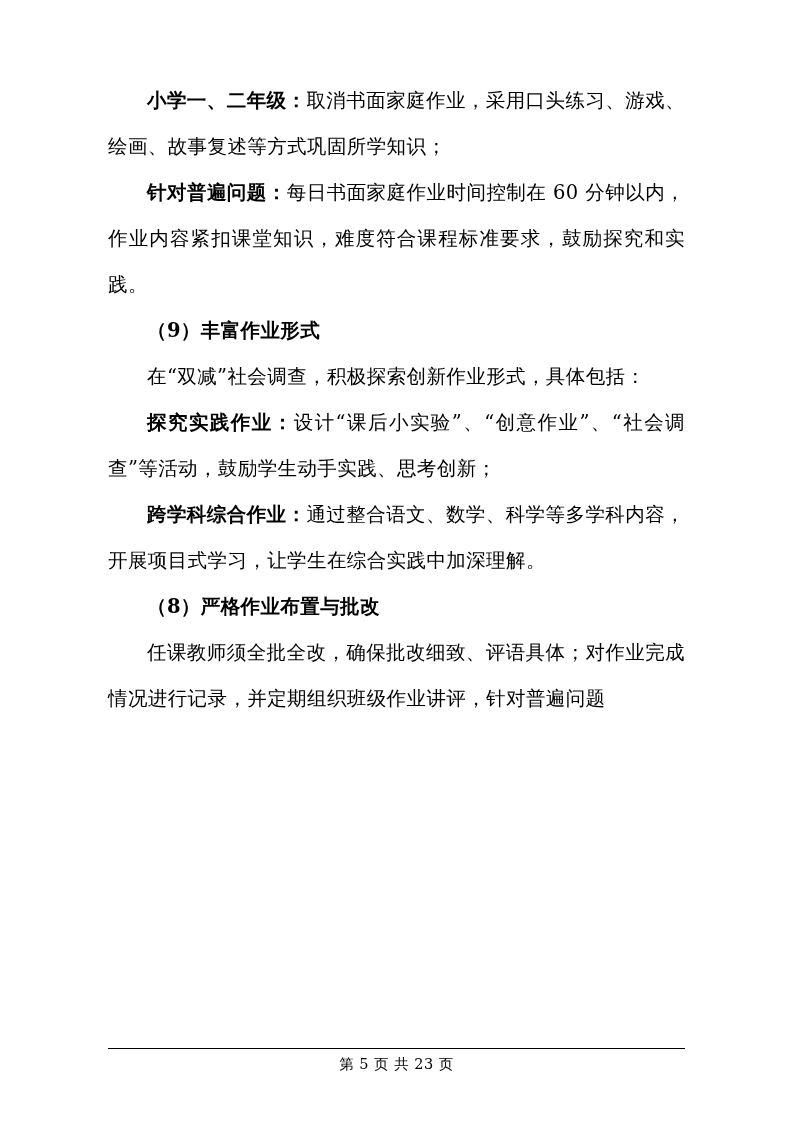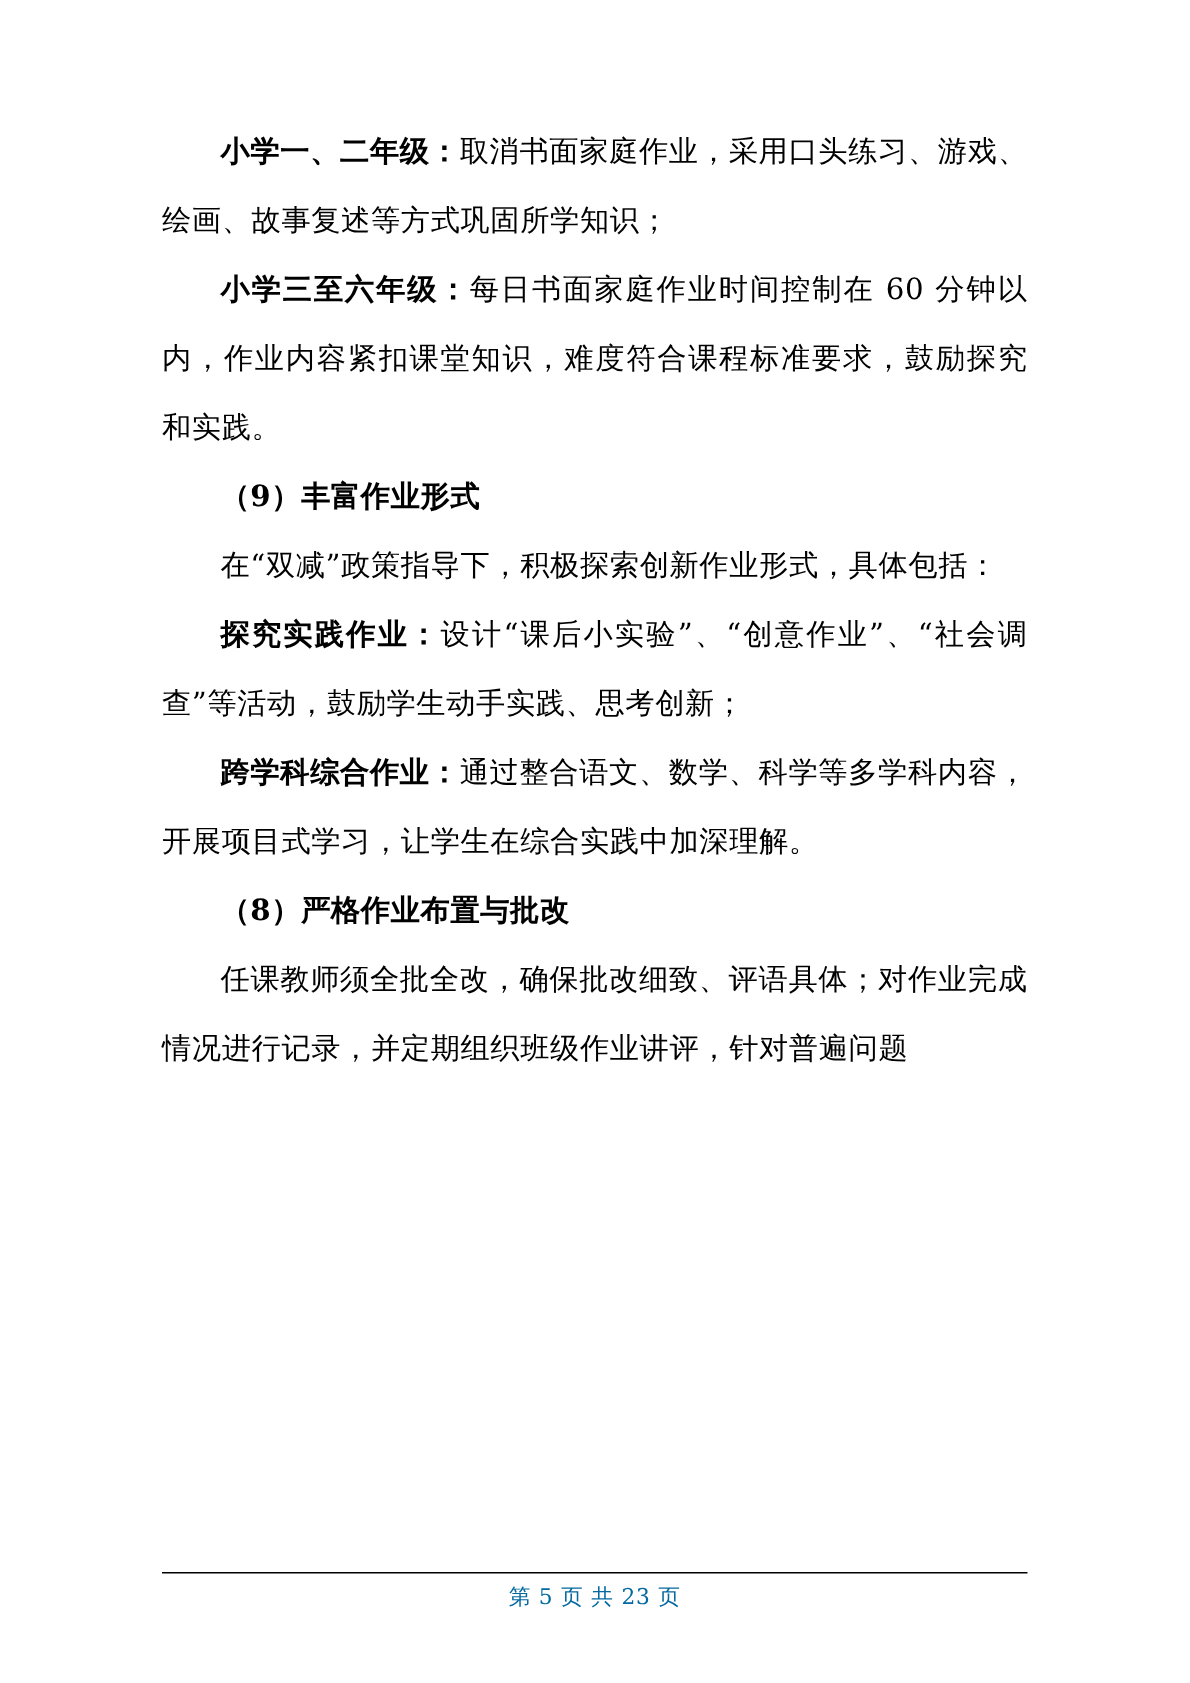--- a/index.html
+++ b/index.html
@@ -45,44 +45,44 @@
     font-weight: bold;
   }
   .footer {
     position: absolute;
     left: 108px;
     right: 108px;
     bottom: 48px;
     text-align: center;
     font-size: 14.5px;
     letter-spacing: 0.5px;
-    color: #0369a1;
+    color: #000000;
   }
   .footer .rule {
     border-top: 1px solid #000;
     margin-bottom: 6px;
   }
   .footer-inner {
     display: inline-block;
   }
 </style>
 </head>
 <body>
 
 <div class="page">
 
   <div class="body-text">
 
     <p class="para"><span class="lead">小学一、二年级：</span><span>取消书面家庭作业，采用口头练习、游戏、绘画、故事复述等方式巩固所学知识；</span></p>
 
-    <p class="para"><span class="lead">小学三至六年级：</span><span>每日书面家庭作业时间控制在 60 分钟以内，作业内容紧扣课堂知识，难度符合课程标准要求，鼓励探究和实践。</span></p>
+    <p class="para"><span class="lead">针对普遍问题：</span><span>每日书面家庭作业时间控制在 60 分钟以内，作业内容紧扣课堂知识，难度符合课程标准要求，鼓励探究和实践。</span></p>
 
     <p class="para heading"><span>（9）丰富作业形式</span></p>
 
-    <p class="para"><span>在“双减”政策指导下，积极探索创新作业形式，具体包括：</span></p>
+    <p class="para"><span>在“双减”社会调查，积极探索创新作业形式，具体包括：</span></p>
 
 
     <p class="para"><span class="lead">探究实践作业：</span><span>设计“课后小实验”、“创意作业”、“社会调查”等活动，鼓励学生动手实践、思考创新；</span></p>
 
     <p class="para"><span class="lead">跨学科综合作业：</span><span>通过整合语文、数学、科学等多学科内容，开展项目式学习，让学生在综合实践中加深理解。</span></p>
 
     <p class="para heading"><span>（8）严格作业布置与批改</span></p>
 
 
     <p class="para"><span>任课教师须全批全改，确保批改细致、评语具体；对作业完成情况进行记录，并定期组织班级作业讲评，针对普遍问题</span></p>

